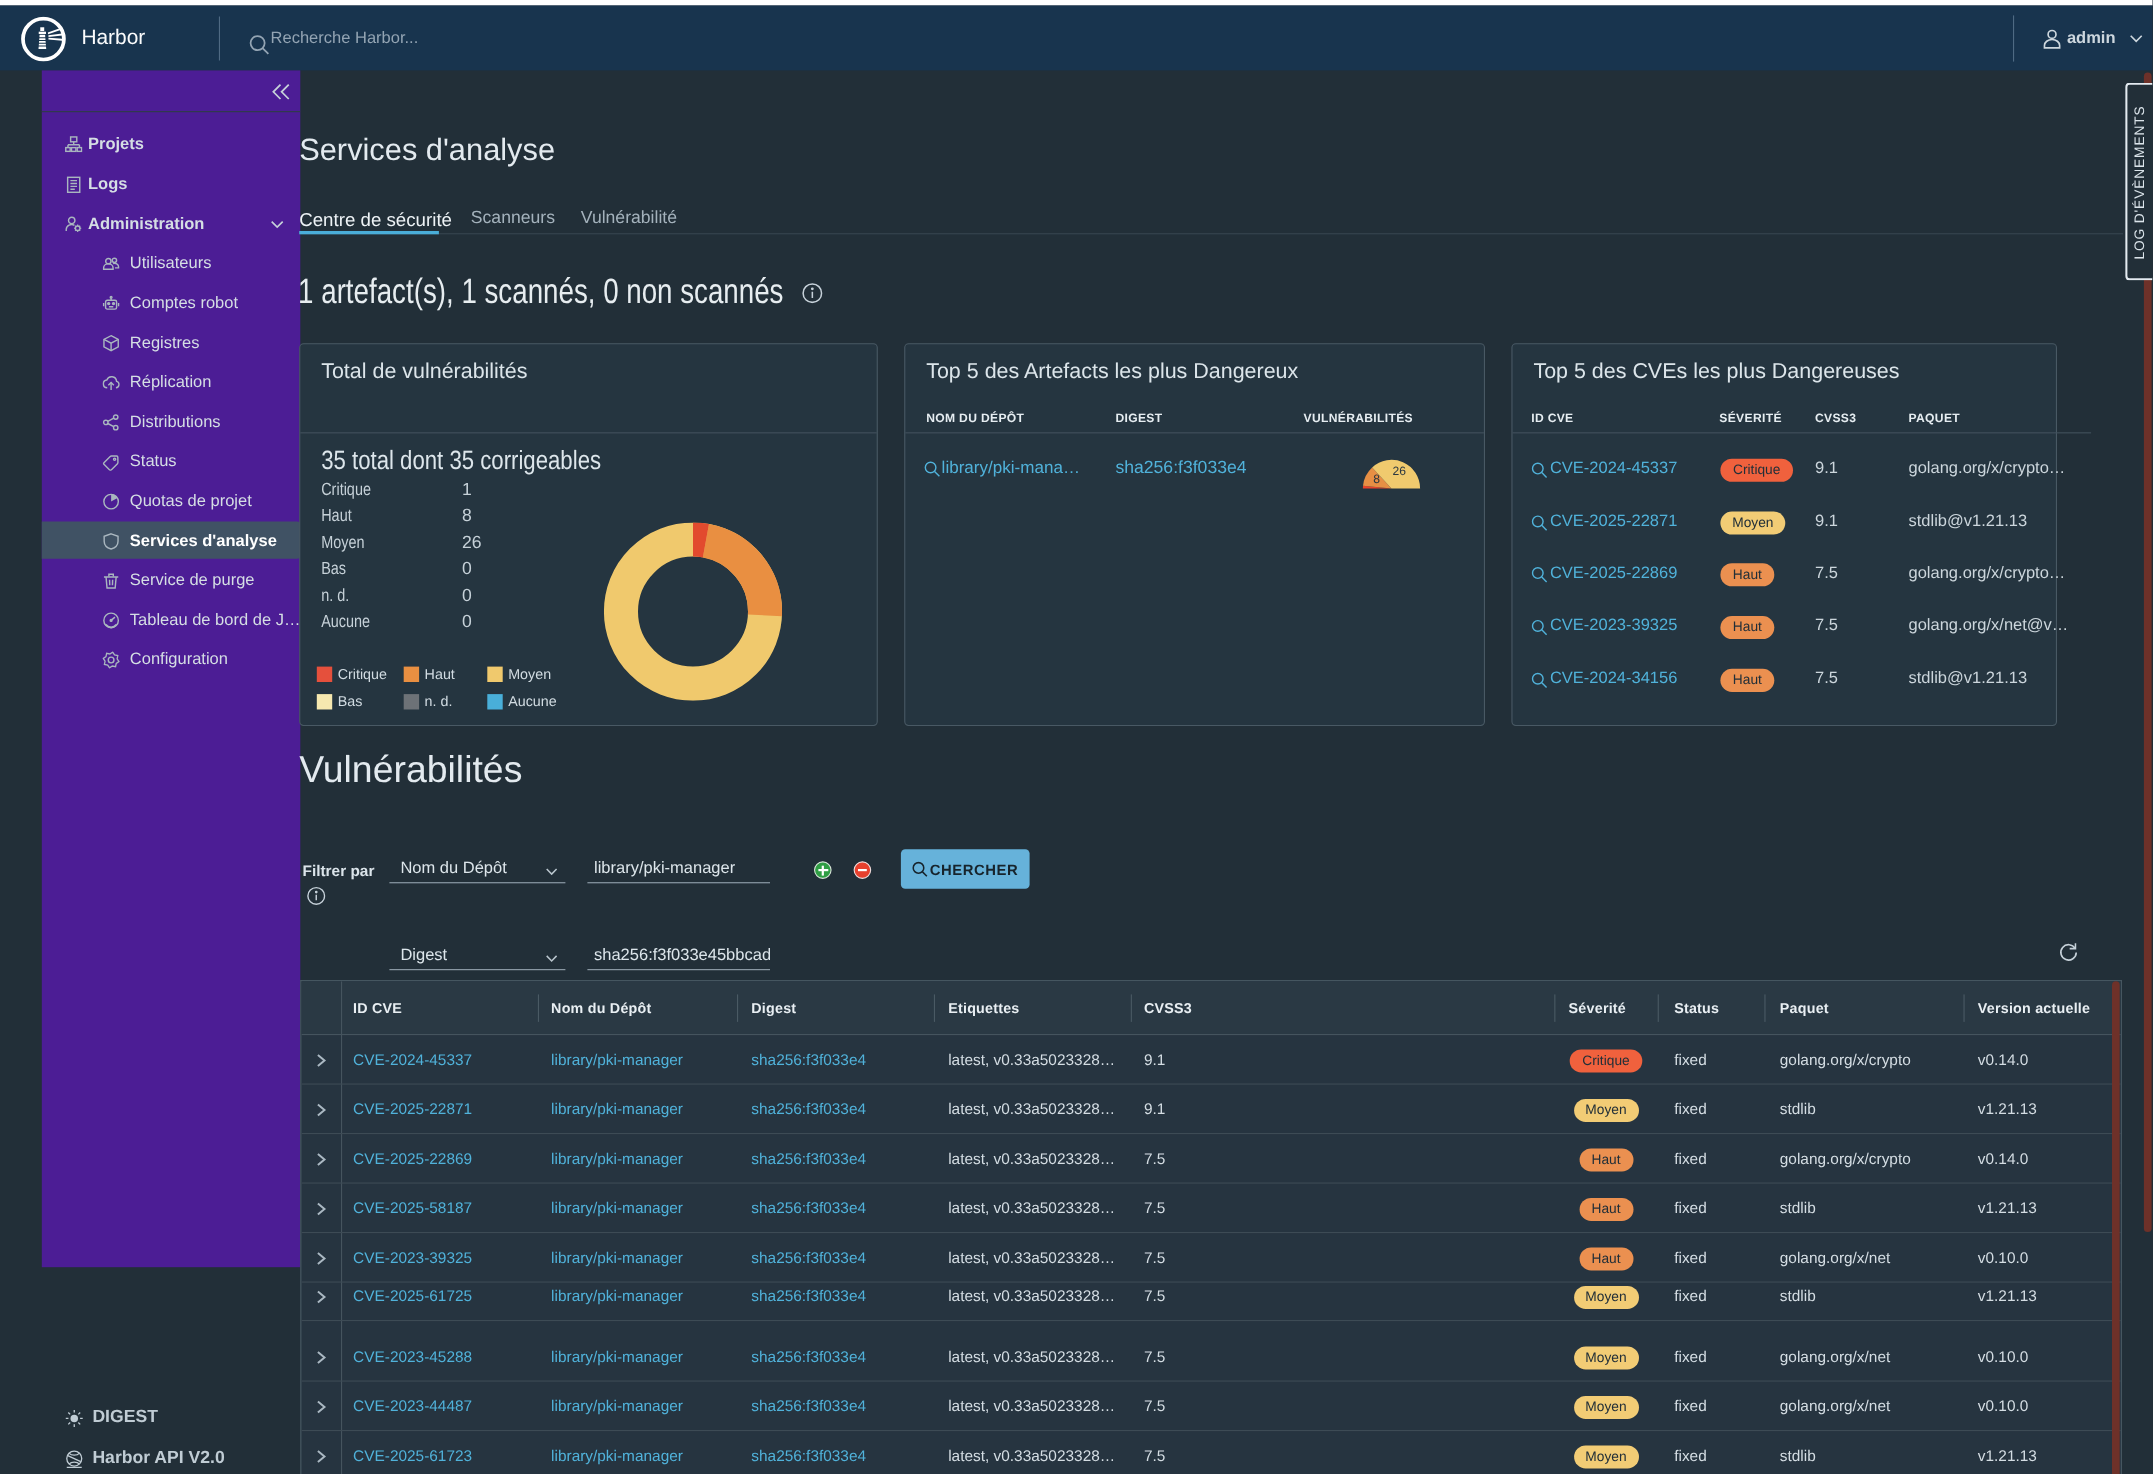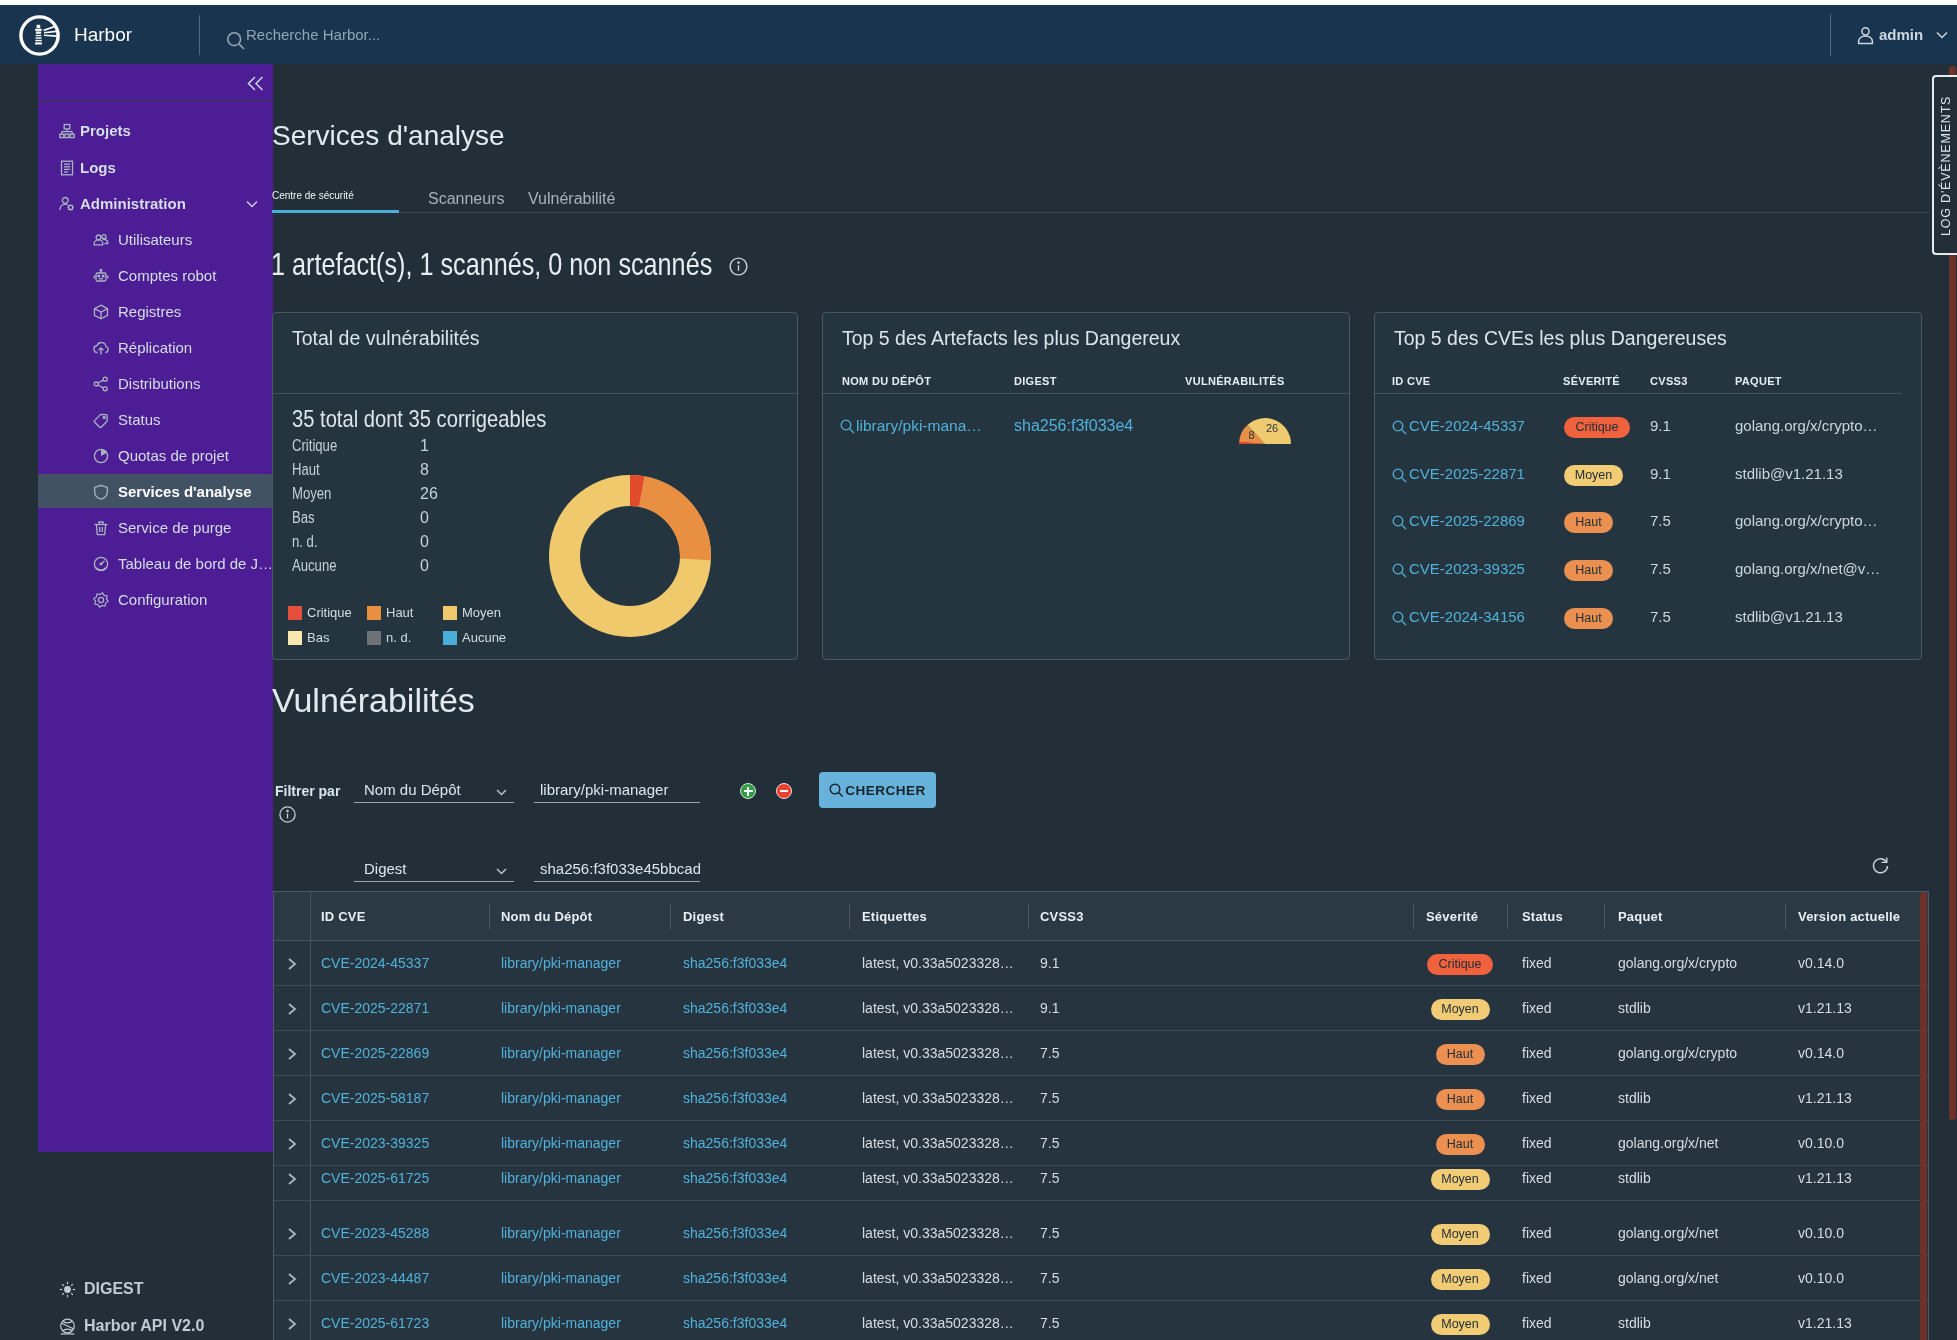--- a/index.html
+++ b/index.html
@@ -255,21 +255,21 @@
 <div class="abs" style="left:1932px;top:75px;width:25px;height:180px;background:#222f38;border:2px solid #e4ebf0;border-right:none;border-radius:4px 0 0 4px;z-index:5;">
   <div class="abs" style="left:2px;top:8px;width:19px;height:162px;display:flex;align-items:center;justify-content:center;writing-mode:vertical-rl;transform:rotate(180deg);color:#dbe4ea;font-size:12.5px;letter-spacing:0.8px;white-space:nowrap;">LOG D'ÉVÈNEMENTS</div>
 </div>
 
 <div class="abs" style="left:1949px;top:66px;width:7px;height:1054px;background:#6e3129;border-radius:4px;"></div>
 <div class="abs" style="left:1920px;top:892px;width:7px;height:448px;background:#6e3129;border-radius:4px 4px 0 0;z-index:6;"></div>
 
 <div class="abs" id="content" style="left:235px;top:64px;width:1722px;height:1276px;">
   <div class="abs" style="left:37px;top:56px;font-size:28px;color:#e3eaef;font-weight:normal;">Services d'analyse</div>
 
-  <div class="abs" style="left:37px;top:126px;font-size:10px;color:#eef3f6;">Centre de sécurité</div>
+  <div class="abs" style="left:37px;top:126px;font-size:17px;color:#eef3f6;">Centre de sécurité</div>
   <div class="abs" style="left:193px;top:126px;font-size:16px;color:#a4b2bc;">Scanneurs</div>
   <div class="abs" style="left:293px;top:126px;font-size:16px;color:#a4b2bc;">Vulnérabilité</div>
   <div class="abs" style="left:37px;top:148px;width:1658px;height:1px;background:#37454f;"></div>
   <div class="abs" style="left:37px;top:146px;width:127px;height:3px;background:#4aaed9;"></div>
 
   <div class="abs" style="left:36px;top:182px;font-size:32px;color:#e7edf0;transform:scaleX(0.7875);transform-origin:0 0;white-space:nowrap;">1 artefact(s), 1 scannés, 0 non scannés</div>
   <svg class="abs" style="left:494px;top:193px;" width="19" height="19" viewBox="0 0 19 19" fill="none" stroke="#c6d1d9" stroke-width="1.4">
     <circle cx="9.5" cy="9.5" r="8.4"></circle>
     <line x1="9.5" y1="8.2" x2="9.5" y2="13.8"></line>
     <circle cx="9.5" cy="5.6" r="0.6" fill="#c6d1d9"></circle>
@@ -324,21 +324,21 @@
     <g transform="translate(27,27)">
       <path d="M -26 0 A 26 26 0 0 1 -25.9 -2.3 L 0 0 Z" fill="#e8432a"></path>
       <path d="M -25.9 -2.3 A 26 26 0 0 1 -17.6 -19.1 L 0 0 Z" fill="#e78f44"></path>
       <path d="M -17.6 -19.1 A 26 26 0 0 1 26 0 L 0 0 Z" fill="#f0ca6e"></path>
       <text x="-13.5" y="-5" font-size="11" fill="#2b3740" text-anchor="middle" font-family="Liberation Sans">8</text>
       <text x="7" y="-12" font-size="11" fill="#2b3740" text-anchor="middle" font-family="Liberation Sans">26</text>
     </g>
   </svg>
 </div>
 
-<div class="abs" id="card3" style="left:1374px;top:312px;width:548px;height:348px;background:#253540;border:1px solid #495964;border-radius:4px;">
+<div class="abs" id="card3" style="left:1374px;top:312px;width:496px;height:348px;background:#253540;border:1px solid #495964;border-radius:4px;">
   <div class="abs" style="left:19px;top:14px;font-size:19.5px;color:#dce5ea;white-space:nowrap;">Top 5 des CVEs les plus Dangereuses</div>
   <div class="abs" style="left:17px;top:62px;font-size:11px;font-weight:bold;color:#e6edf1;letter-spacing:0.3px;">ID CVE</div>
   <div class="abs" style="left:188px;top:62px;font-size:11px;font-weight:bold;color:#e6edf1;letter-spacing:0.3px;">SÉVERITÉ</div>
   <div class="abs" style="left:275px;top:62px;font-size:11px;font-weight:bold;color:#e6edf1;letter-spacing:0.3px;">CVSS3</div>
   <div class="abs" style="left:360px;top:62px;font-size:11px;font-weight:bold;color:#e6edf1;letter-spacing:0.3px;">PAQUET</div>
   <div class="abs" style="left:0;top:80px;width:526px;height:1px;background:#42525d;"></div>
 
   <div class="cve-row" style="top:99px;">
       <svg class="mag" viewBox="0 0 15 15">
         <circle cx="6" cy="6" r="4.8"></circle>

